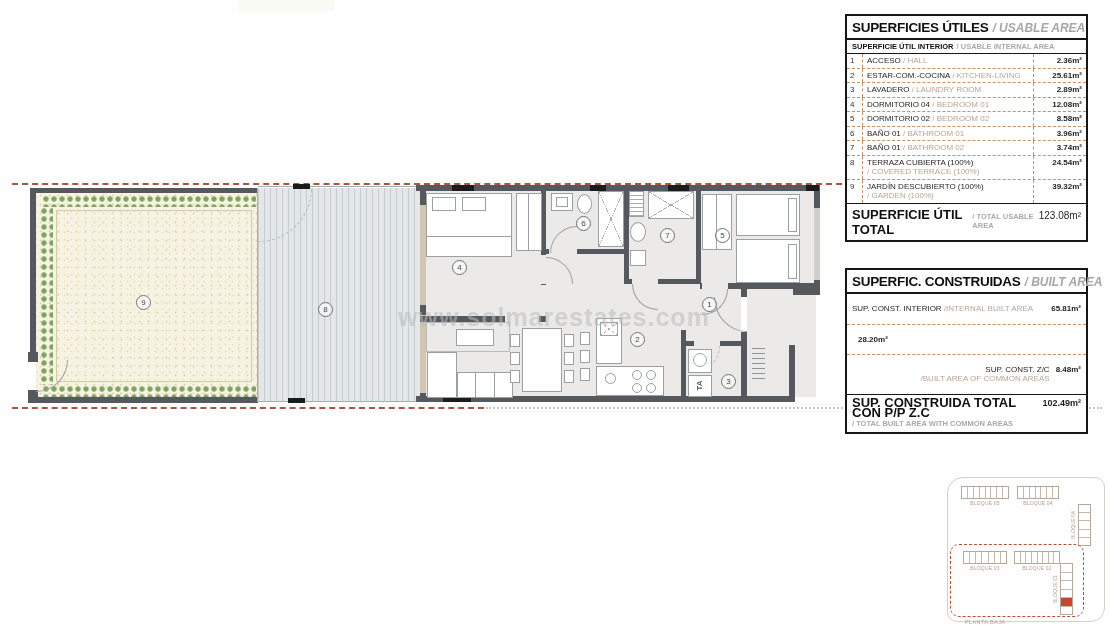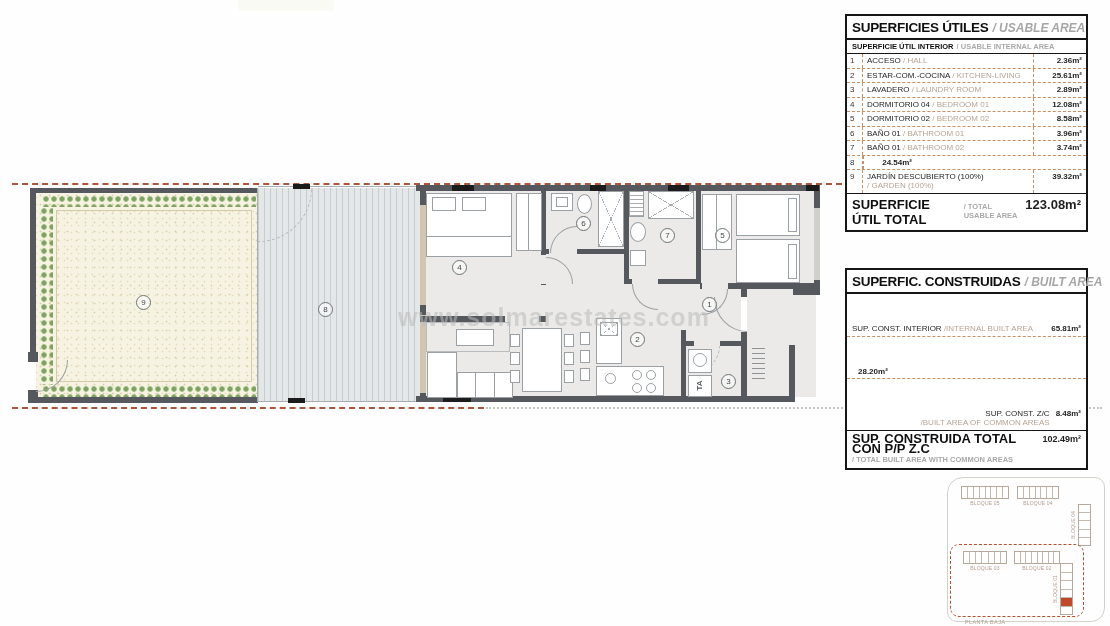--- a/index.html
+++ b/index.html
@@ -66,23 +66,23 @@
   .ts-en { font-weight:bold; font-size:7.5px; color:#a9a9a9; }
   .trow { display:flex; border-bottom:1px dashed #c98f63; font-size:8px; align-items:stretch; }
   .trow.last { border-bottom:none; }
   .tnum { width:16px; padding:2px 3px; border-right:1px dashed #c98f63; color:#333; }
   .tlabel { flex:1; padding:2px 4px; color:#1e1e1e; line-height:9.5px; }
   .en-sub { color:#b7a494; }
   .tval { width:53px; border-left:1px dashed #c98f63; text-align:right; padding:2px 4px; font-weight:bold; color:#1e1e1e; }
   .tfoot { display:flex; align-items:baseline; gap:3px; border-top:1.5px solid #161616; padding:3px 5px; }
   .tf-es { font-weight:bold; font-size:13px; color:#0f0f0f; }
   .tf-en { font-weight:bold; font-size:7.5px; color:#a9a9a9; }
-  .tf-val { margin-left:auto; font-weight:bold; font-size:13px; color:#1e1e1e; }
-
-  .brow { display:flex; border-bottom:1px dashed #c98f63; padding:2px 5px; font-size:8px;margin-top:28px; }
+  .tf-val { margin-left:auto; font-weight:normal; font-size:10px; color:#1e1e1e; }
+
+  .brow { display:flex; border-bottom:1px dashed #c98f63; padding:10px 5px; font-size:8px; }
   .brow .lbl { flex:1; color:#1e1e1e; line-height:9.5px; }
   .brow .val { font-weight:bold; color:#1e1e1e; margin-left:6px; white-space:nowrap; }
   .bfoot { display:flex; border-top:1.5px solid #161616; padding:3px 5px; }
   .bfoot .lbl { flex:1; line-height:10.5px; }
   .bfoot .val { font-weight:bold; font-size:9px; color:#1e1e1e; margin-left:6px; }
 
   
   .keyplan { position:absolute; left:945px; top:476px; width:162px; height:150px; z-index:10; }
   .site-outline { position:absolute; inset:1px 2px 4px 2px; border:1.5px solid #d2d2cb; border-radius:16px 10px 14px 10px; }
   .kblock { position:absolute; }
@@ -301,20 +301,24 @@
       <div class="tlabel"><span>BAÑO 01</span> <span class="en-sub">/ BATHROOM 01</span></div>
       <div class="tval">3.96m²</div>
     </div>
     <div class="trow">
       <div class="tnum">7</div>
       <div class="tlabel"><span>BAÑO 01</span> <span class="en-sub">/ BATHROOM 02</span></div>
       <div class="tval">3.74m²</div>
     </div>
     <div class="trow">
       <div class="tnum">8</div>
+      <div class="tlabel">
+          <div>TERRAZA CUBIERTA (100%)</div>
+          <div class="en-sub">/ COVERED TERRACE (100%)</div>
+        </div>
       <div class="tval">24.54m²</div>
     </div>
     <div class="trow last">
       <div class="tnum">9</div>
       <div class="tlabel">
           <div>JARDÍN DESCUBIERTO (100%)</div>
           <div class="en-sub">/ GARDEN (100%)</div>
         </div>
       <div class="tval">39.32m²</div>
     </div>

